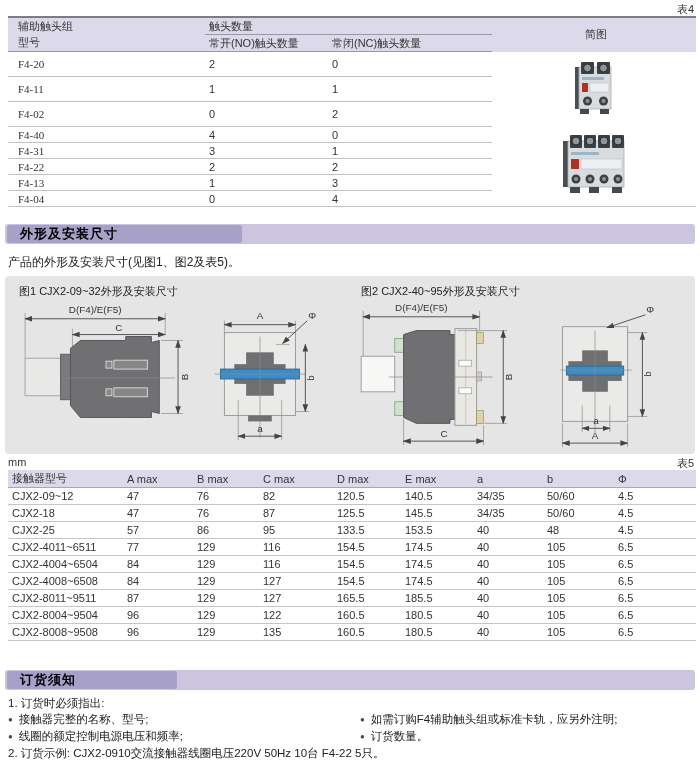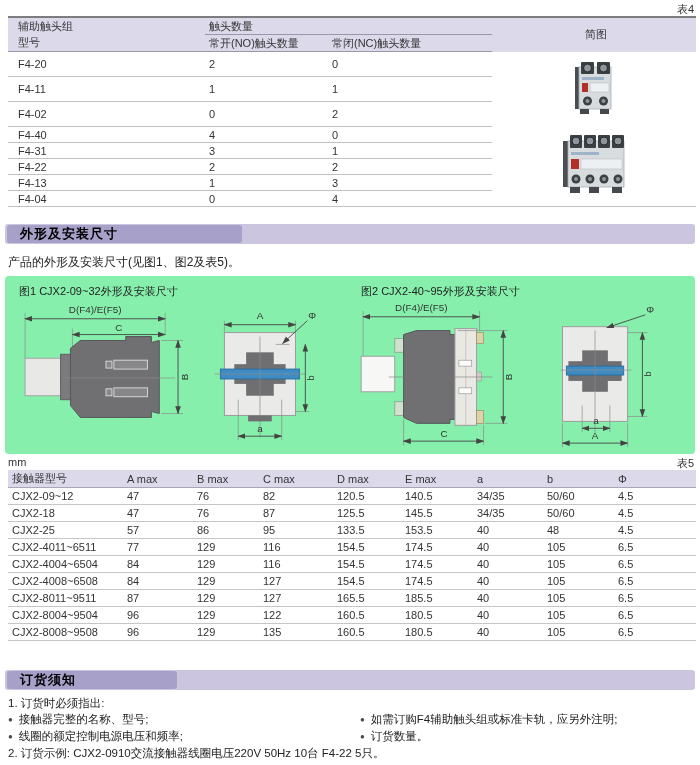--- a/index.html
+++ b/index.html
@@ -14,36 +14,36 @@
   .aux{position:absolute;left:8px;top:16px;width:688px;border-top:2px solid #7d7d80;}
   .aux thead td{background:#dcdaea;height:16px;}
   .aux td.qty-span{border-bottom:1px solid #9a98a8;}
   .aux tr.h2 td{border-bottom:1px solid #9a98a8;}
   .aux td.diagram-h{border-bottom:none;text-align:center;}
   .aux tbody td{border-bottom:1px solid #c2c2c6;}
   .aux tr.tall td{height:24px;}
   .aux tr.short td{height:15px;}
   .aux td.img-cell{border-bottom:none;text-align:center;vertical-align:middle;padding:0;}
   .aux td.img-cell-last{border-bottom:1px solid #c2c2c6;}
-  .aux td.c1{padding-left:10px;}
+  .aux td.c1{padding-left:10px;font-family:Liberation Serif, serif;}
 
   .dimtbl{position:absolute;left:8px;top:470px;width:688px;}
   .dimtbl thead td{background:#dcdaea;height:17px;border-bottom:1px solid #a8a6b6;}
   .dimtbl tbody td{height:16px;border-bottom:1px solid #c6c6ca;}
 
   
   .secbar{position:absolute;left:5px;width:690px;height:20px;background:#cbc5df;border-radius:3px;}
   .secbar .tab{position:absolute;left:2px;top:1px;height:18px;background:#a7a0c9;border-radius:3px;
                color:#000000;font-size:13px;font-weight:bold;line-height:18px;padding:0 0 0 13px;letter-spacing:1px;}
   .tab1{width:222px;} .tab2{width:157px;}
 
   .intro{position:absolute;left:8px;top:254px;font-size:12px;color:#222;}
 
   
-  .figpanel{position:absolute;left:5px;top:276px;width:690px;height:178px;background:#86efac;border-radius:4px;}
+  .figpanel{position:absolute;left:5px;top:276px;width:690px;height:178px;background:#e5e5e5;border-radius:4px;}
   .fighalf{position:absolute;top:8px;width:340px;}
   .fig1{left:10px;} .fig2{left:352px;}
   .figtitle{font-size:11px;color:#222;margin:0 0 2px 4px;}
   svg text{font-size:10px;fill:#333;font-family:"Liberation Sans","DejaVu Sans",sans-serif;}
   .dim{stroke:#444;stroke-width:0.9;fill:none;}
   .ext{stroke:#8a8a8a;stroke-width:0.7;fill:none;}
 
   
   .note{position:absolute;left:8px;font-size:11.5px;color:#222;}
   .bullets{position:absolute;left:8px;top:712px;width:688px;}

